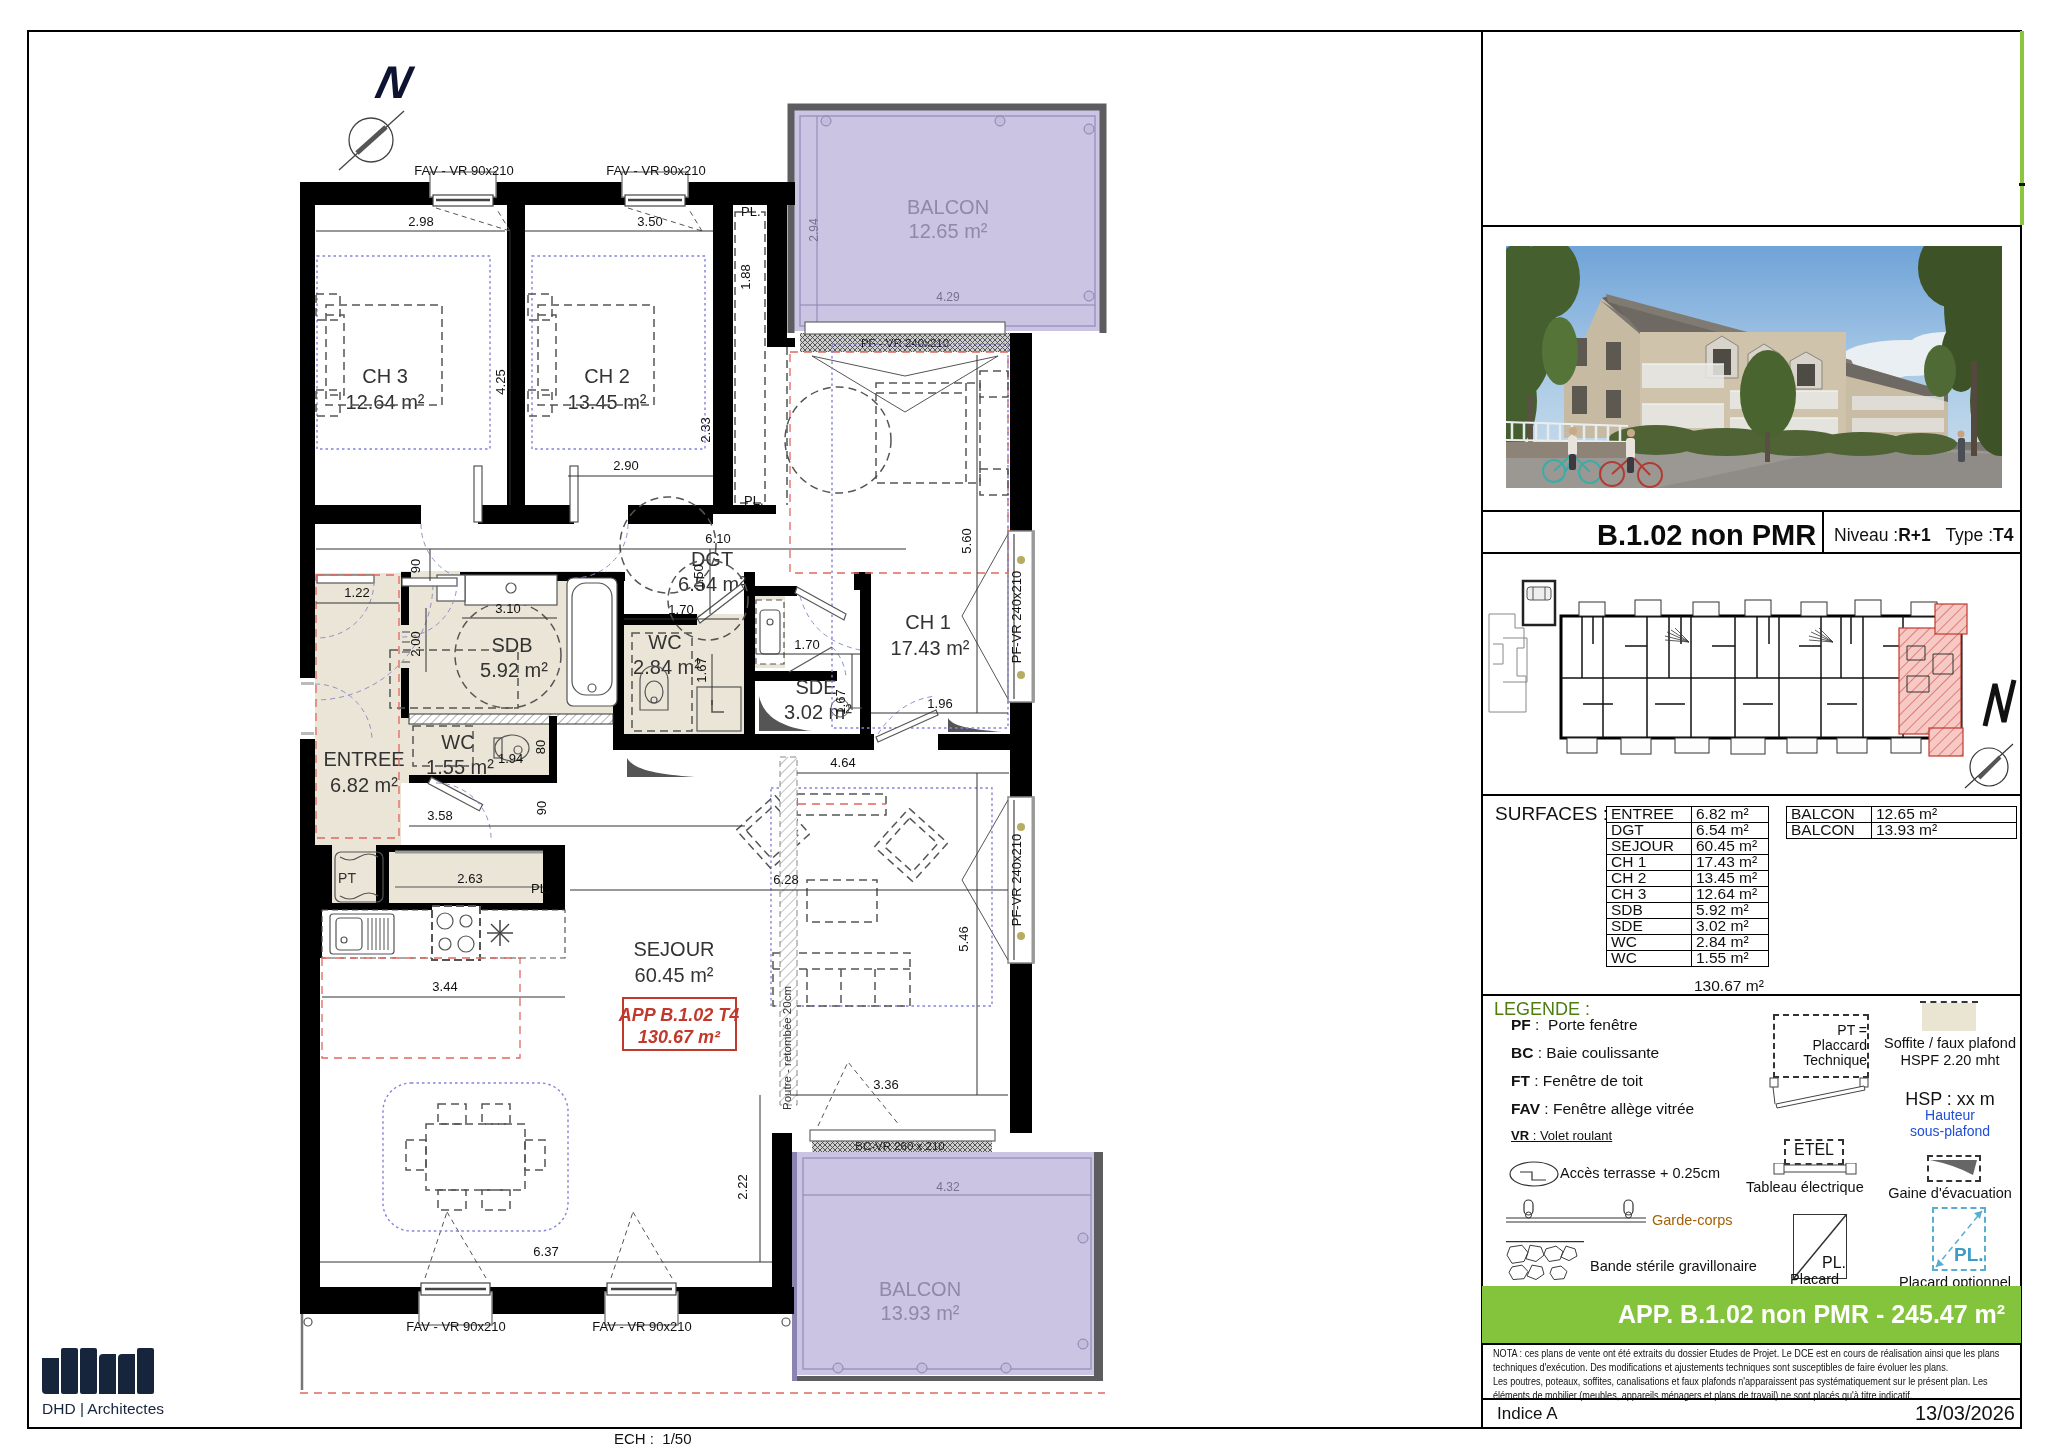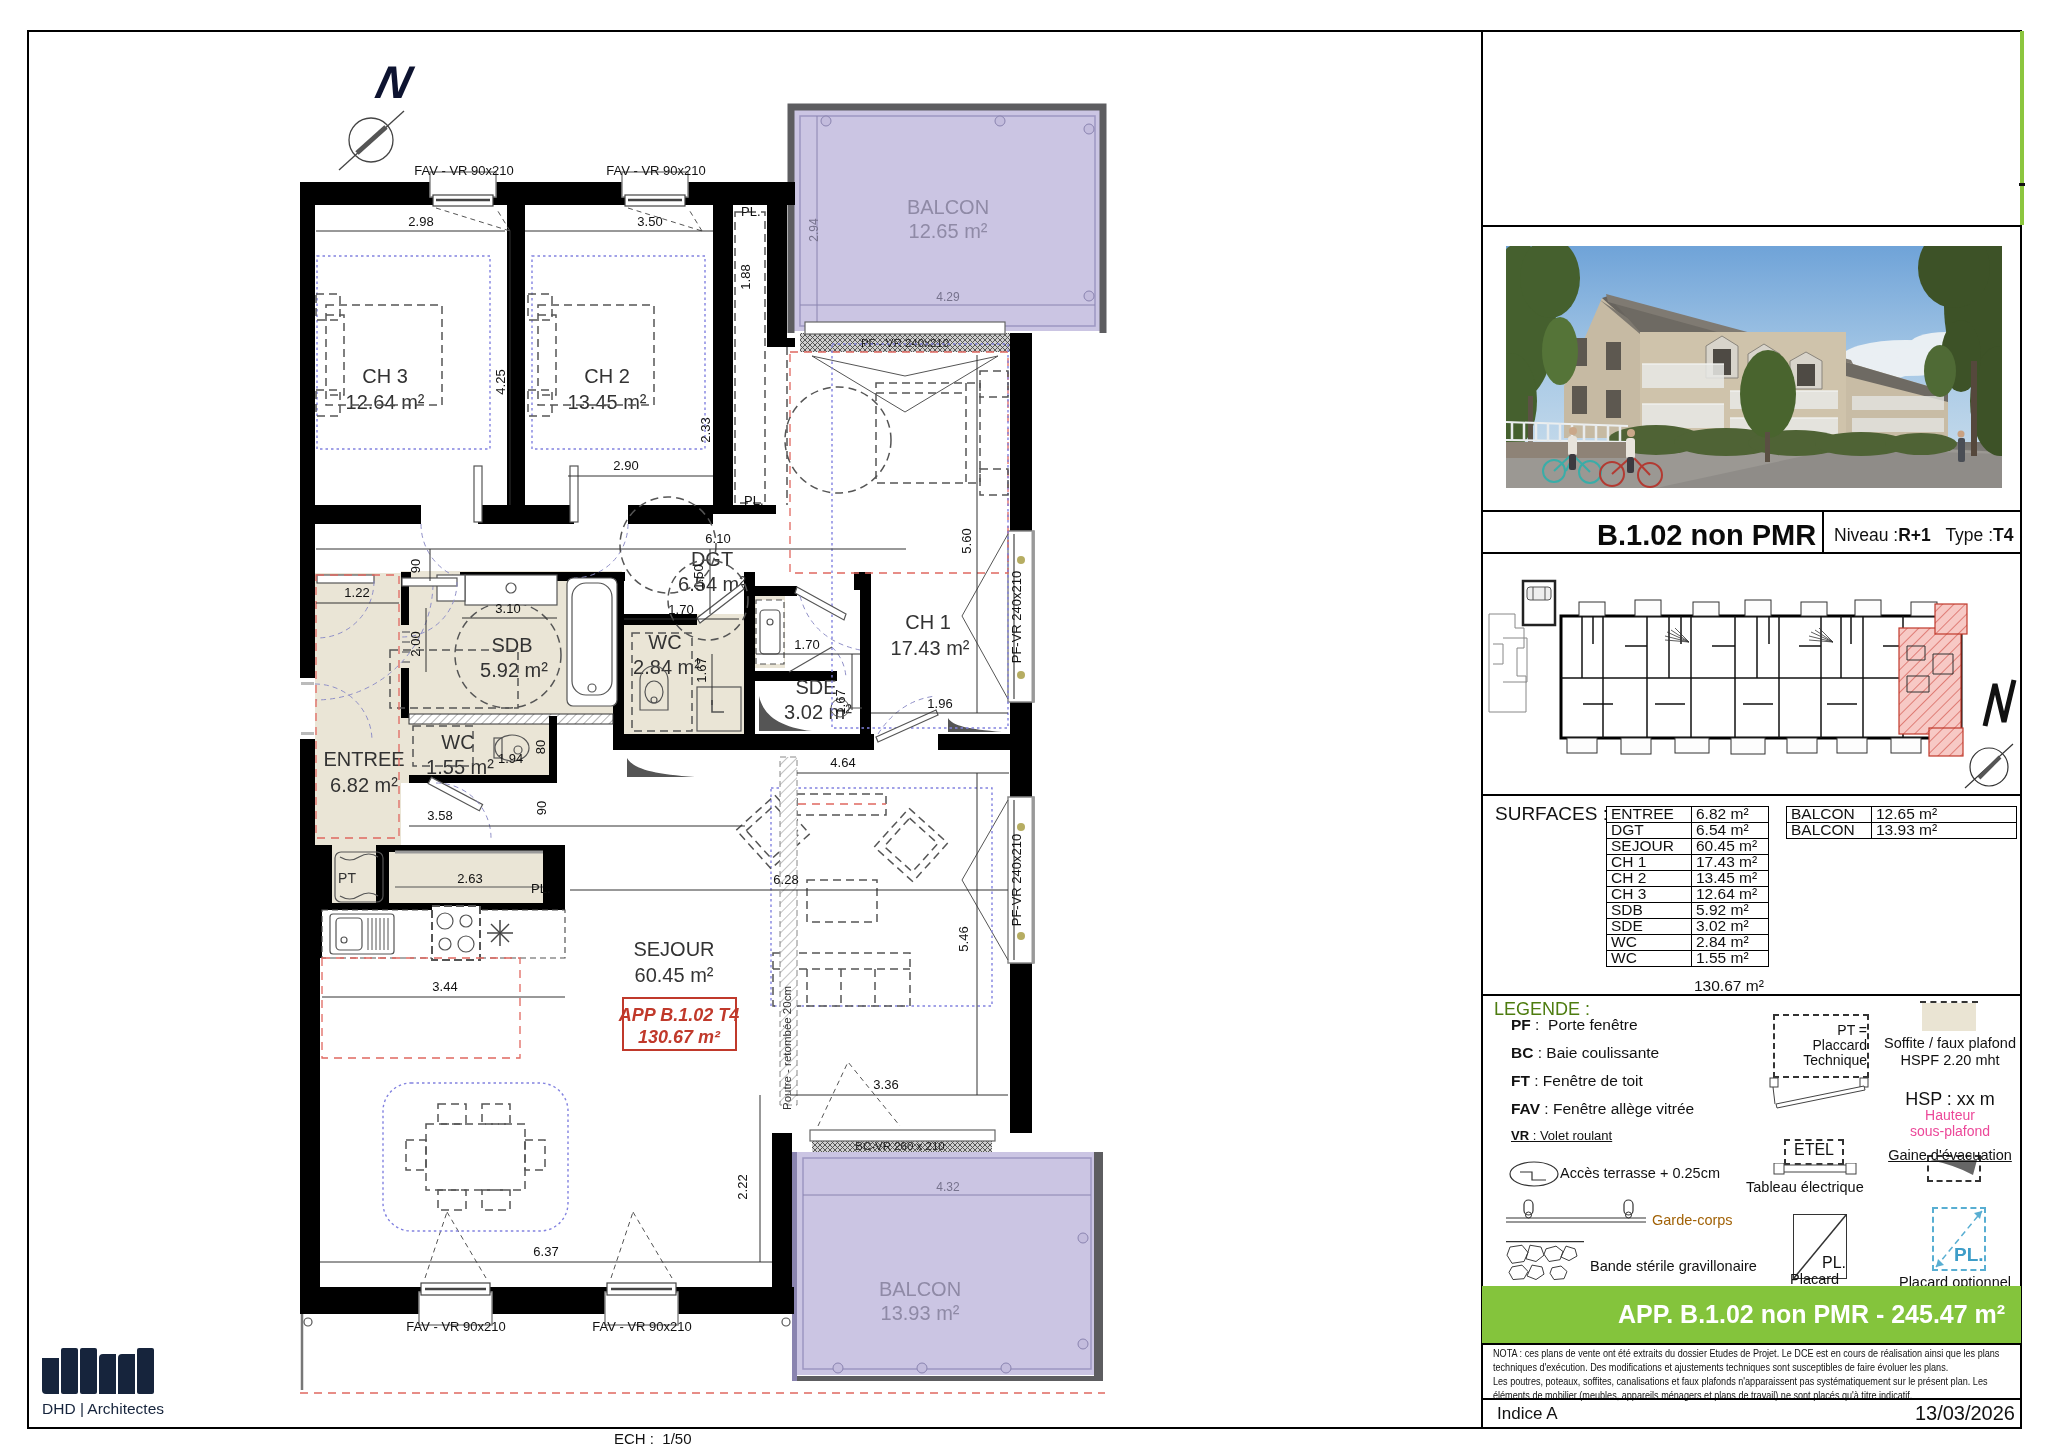--- a/index.html
+++ b/index.html
@@ -148,26 +148,26 @@
 <svg class="abs" style="left:1793px;top:1214px;" width="54" height="65">
     <line x1="1" y1="64" x2="53" y2="1" stroke="#333" stroke-width="1.5"></line>
   </svg>
 <div class="abs" style="left:1822px;top:1254px;font-size:16px;color:#111;">PL.</div>
 <div class="abs" style="left:1790px;top:1271px;font-size:14.5px;color:#111;">Placard</div>
 
 <div class="abs" style="left:1922px;top:1003px;width:54px;height:28px;background:#eae4d3;"></div>
 <div class="abs" style="left:1920px;top:1001px;width:58px;height:0;border-top:2px dashed #333;"></div>
 <div class="abs" style="left:1870px;top:1035px;width:160px;text-align:center;font-size:14.5px;color:#111;line-height:17px;">Soffite / faux plafond<br>HSPF 2.20 mht</div>
 <div class="abs" style="left:1870px;top:1089px;width:160px;text-align:center;font-size:18px;color:#111;">HSP : xx m</div>
-<div class="abs" style="left:1870px;top:1107px;width:160px;text-align:center;font-size:14px;color:#ec4899;line-height:16px;">Hauteur<br>sous-plafond</div>
+<div class="abs" style="left:1870px;top:1107px;width:160px;text-align:center;font-size:14px;color:#1d4ed8;line-height:16px;">Hauteur<br>sous-plafond</div>
 <div class="abs" style="left:1927px;top:1155px;width:54px;height:27px;border:2px dashed #333;box-sizing:border-box;"></div>
 <svg class="abs" style="left:1927px;top:1155px;" width="54" height="27">
     <path d="M3,5 L50,5 L46,20 Q28,10 3,5 Z" fill="#666"></path>
   </svg>
-<div class="abs" style="left:1870px;top:1147px;width:160px;text-align:center;font-size:14.5px;color:#111;text-decoration:underline;">Gaine d'évacuation</div>
+<div class="abs" style="left:1870px;top:1185px;width:160px;text-align:center;font-size:14.5px;color:#111;">Gaine d'évacuation</div>
 <div class="abs" style="left:1932px;top:1207px;width:54px;height:64px;border:2px dashed #58aed2;box-sizing:border-box;"></div>
 <svg class="abs" style="left:1932px;top:1207px;" width="54" height="64">
 <line x1="4" y1="60" x2="50" y2="4" stroke="#58aed2" stroke-width="1.5" stroke-dasharray="6,4"></line>
 <path d="M50,4 l-8,2 l6,6 z" fill="#58aed2"></path>
     <path d="M4,60 l8,-2 l-6,-6 z" fill="#58aed2"></path>
 </svg>
 <div class="abs" style="left:1954px;top:1244px;font-size:19px;color:#3e9dc8;font-weight:bold;">PL.</div>
 <div class="abs" style="left:1870px;top:1274px;width:170px;text-align:center;font-size:14.5px;color:#111;">Placard optionnel</div>
 
 <div class="abs" style="left:1482px;top:1286px;width:539px;height:57px;background:#84c43c;"></div>

